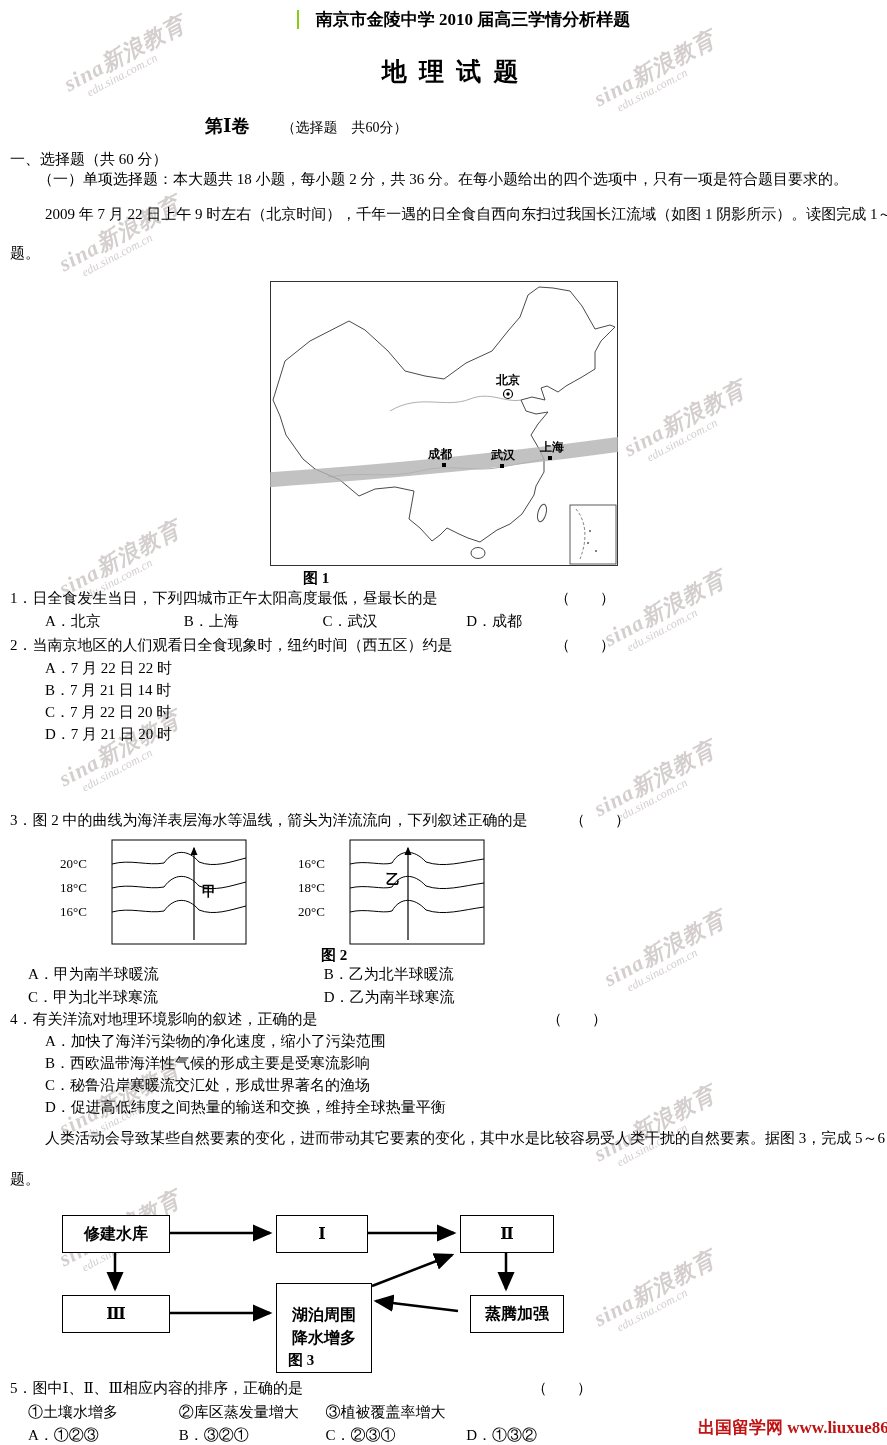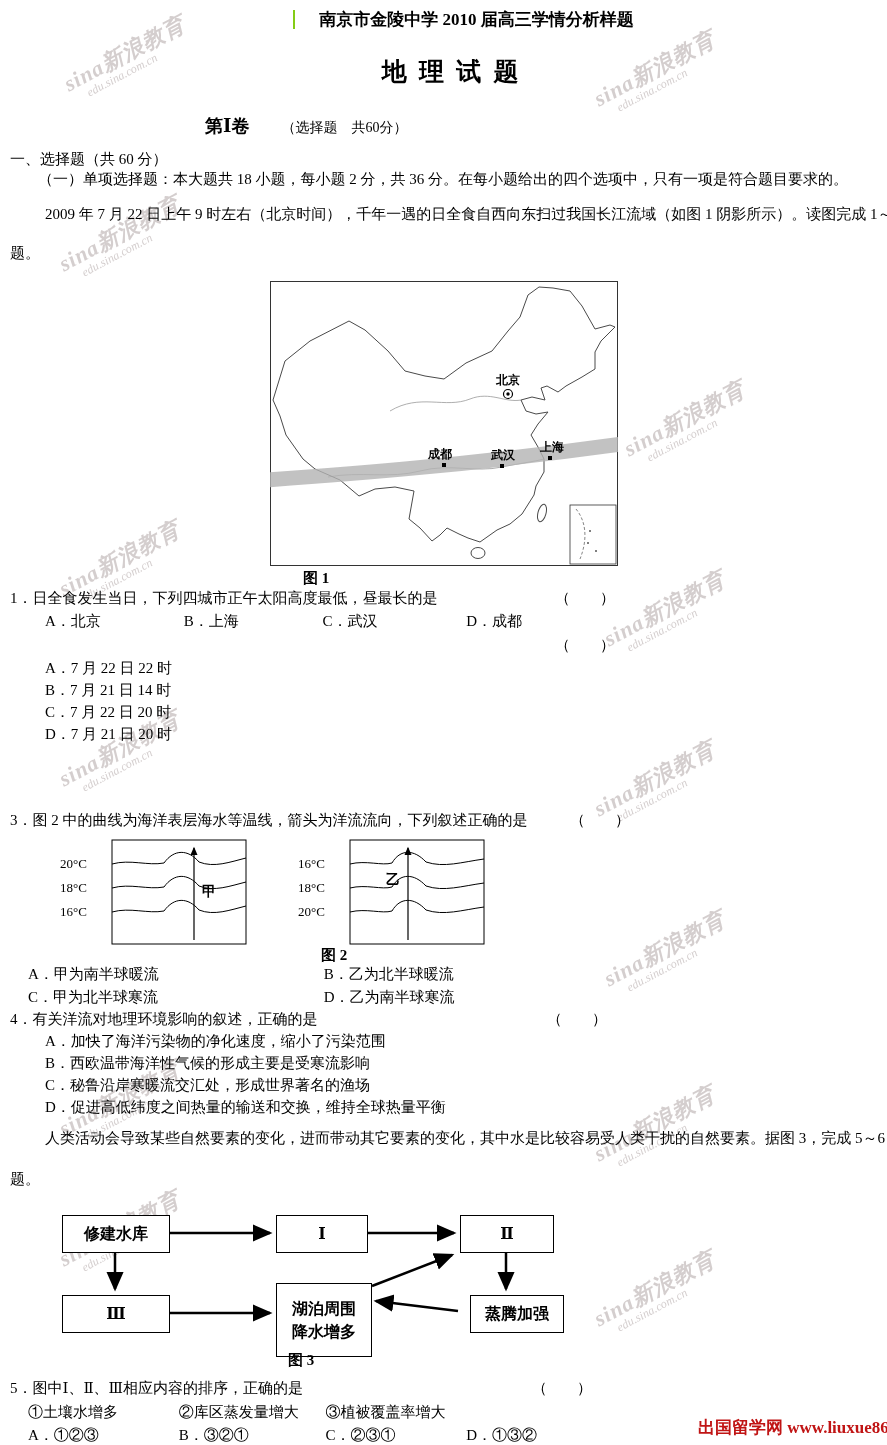--- a/index.html
+++ b/index.html
@@ -16,21 +16,21 @@
   .nowrap{white-space:nowrap;}
   
   #wm-layer{position:absolute;inset:0;z-index:0;}
   .wm{position:absolute;transform:rotate(-28deg);transform-origin:left top;
       color:rgba(176,166,166,0.55);line-height:1.05;pointer-events:none;}
   .wm1{font-size:22px;font-weight:bold;font-style:italic;letter-spacing:1px;}
   .wm2{font-size:12px;padding-left:16px;font-style:italic;}
   
   .content{position:absolute;inset:0;z-index:1;}
   .header-line{top:8px;left:0;width:100%;text-align:center;font-size:17px;font-weight:bold;}
-  .header-line span{border-left:2px solid #84cc16;padding-left:24px;margin-left:40px;}
+  .header-line span{border-left:2px solid #84cc16;padding-left:17px;margin-left:40px;}
   .doc-title{top:55px;left:8px;width:100%;text-align:center;font-size:25px;font-weight:bold;letter-spacing:3px;}
   .volume-line{top:114px;left:205px;font-size:18px;font-weight:bold;}
   .volume-note{font-size:14px;font-weight:normal;margin-left:32px;}
   .part-heading{top:150px;left:10px;font-size:15px;}
   .part-intro{top:170px;left:38px;font-size:15px;}
   .p-line1{font-size:15px;}
   .q{position:absolute;width:870px;font-size:15px;}
   .bracket{position:absolute;top:0;font-size:15px;}
   .optrow span{display:inline-block;}
   .fig-caption{font-size:15px;font-weight:bold;}
@@ -155,20 +155,21 @@
       <span class="bracket" style="left:545px;">（　　）</span>
     </div>
     <div class="q nowrap optrow" style="top:612px;left:45px;">
       <span style="width:135px;">A．北京</span>
       <span style="width:135px;">B．上海</span>
       <span style="width:140px;">C．武汉</span>
       <span>D．成都</span>
     </div>
 
     <div class="q nowrap" style="top:636px;left:10px;">
+      <span>2．当南京地区的人们观看日全食现象时，纽约时间（西五区）约是</span>
       <span class="bracket" style="left:545px;">（　　）</span>
     </div>
     <div class="q nowrap" style="top:659px;left:45px;">A．7 月 22 日 22 时</div>
     <div class="q nowrap" style="top:681px;left:45px;">B．7 月 21 日 14 时</div>
     <div class="q nowrap" style="top:703px;left:45px;">C．7 月 22 日 20 时</div>
     <div class="q nowrap" style="top:725px;left:45px;">D．7 月 21 日 20 时</div>
 
     <div class="q nowrap" style="top:811px;left:10px;">
       <span>3．图 2 中的曲线为海洋表层海水等温线，箭头为洋流流向，下列叙述正确的是</span>
       <span class="bracket" style="left:560px;">（　　）</span>
@@ -241,21 +242,21 @@
         <line x1="115" y1="41" x2="115" y2="77" stroke="#000" stroke-width="2.5" marker-end="url(#ah3)"></line>
         <line x1="170" y1="101" x2="270" y2="101" stroke="#000" stroke-width="2.5" marker-end="url(#ah3)"></line>
         <line x1="372" y1="74" x2="452" y2="43" stroke="#000" stroke-width="2.5" marker-end="url(#ah3)"></line>
         <line x1="506" y1="41" x2="506" y2="77" stroke="#000" stroke-width="2.5" marker-end="url(#ah3)"></line>
         <line x1="458" y1="99" x2="376" y2="89" stroke="#000" stroke-width="2.5" marker-end="url(#ah3)"></line>
       </svg>
       <div class="fc-box" style="left:62px;top:3px;width:106px;height:36px;">修建水库</div>
       <div class="fc-box" style="left:276px;top:3px;width:90px;height:36px;">Ⅰ</div>
       <div class="fc-box" style="left:460px;top:3px;width:92px;height:36px;">Ⅱ</div>
       <div class="fc-box" style="left:62px;top:83px;width:106px;height:36px;">Ⅲ</div>
-      <div class="fc-box" style="left:276px;top:71px;width:94px;height:56px;padding:8px 13px;box-sizing:content-box;width:68px;">湖泊周围降水增多</div>
+      <div class="fc-box" style="left:276px;top:71px;width:94px;height:56px;padding:16px 13px;box-sizing:content-box;width:68px;font-family:Liberation Mono, monospace;">湖泊周围降水增多</div>
       <div class="fc-box" style="left:470px;top:83px;width:92px;height:36px;">蒸腾加强</div>
     </div>
     <div class="abs fig-caption" style="top:1351px;left:288px;text-align:center;">图 3</div>
 
     <div class="q nowrap" style="top:1379px;left:10px;">
       <span>5．图中Ⅰ、Ⅱ、Ⅲ相应内容的排序，正确的是</span>
       <span class="bracket" style="left:522px;">（　　）</span>
     </div>
     <div class="q nowrap optrow" style="top:1403px;left:28px;">
       <span style="width:147px;">①土壤水增多</span>

